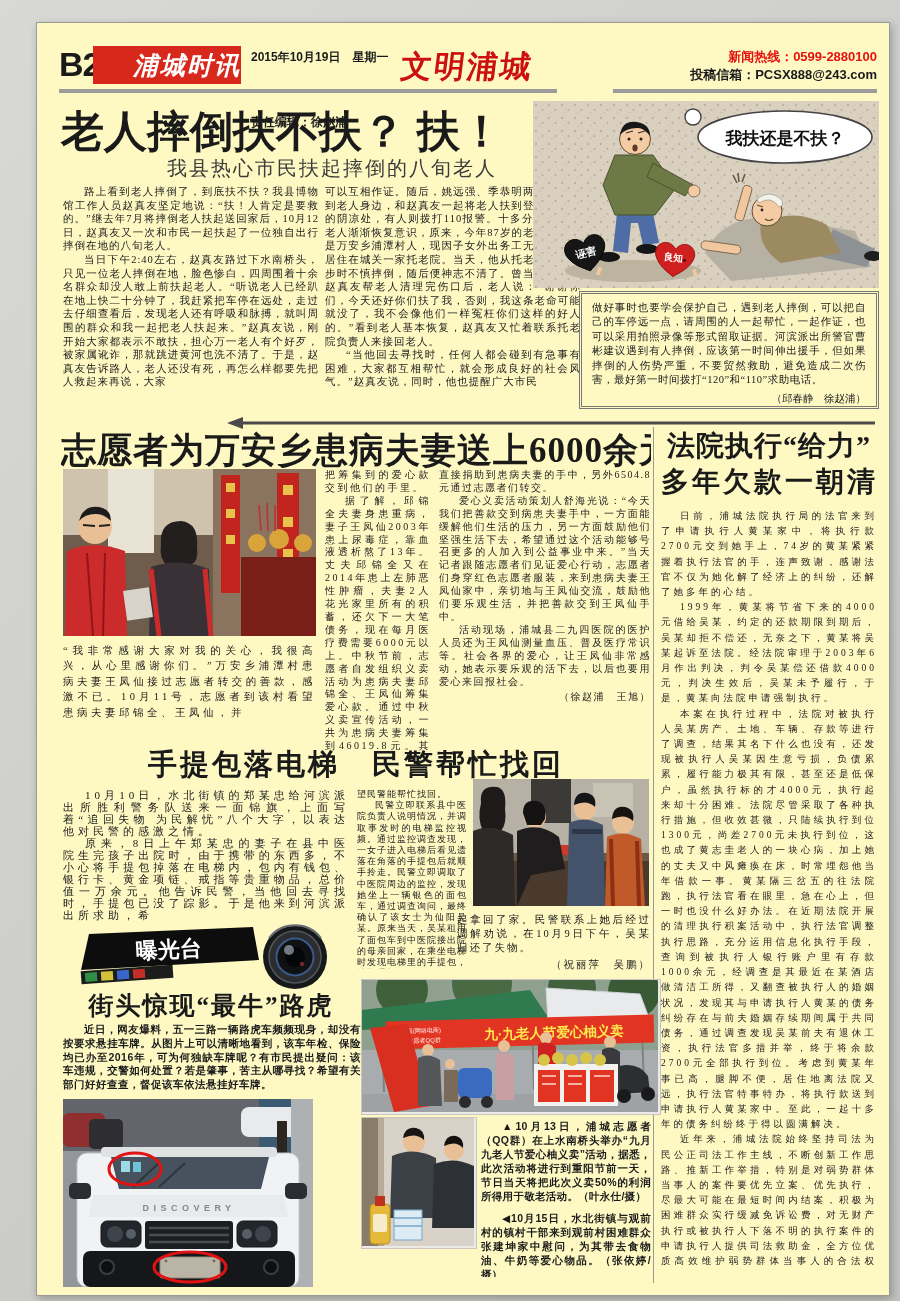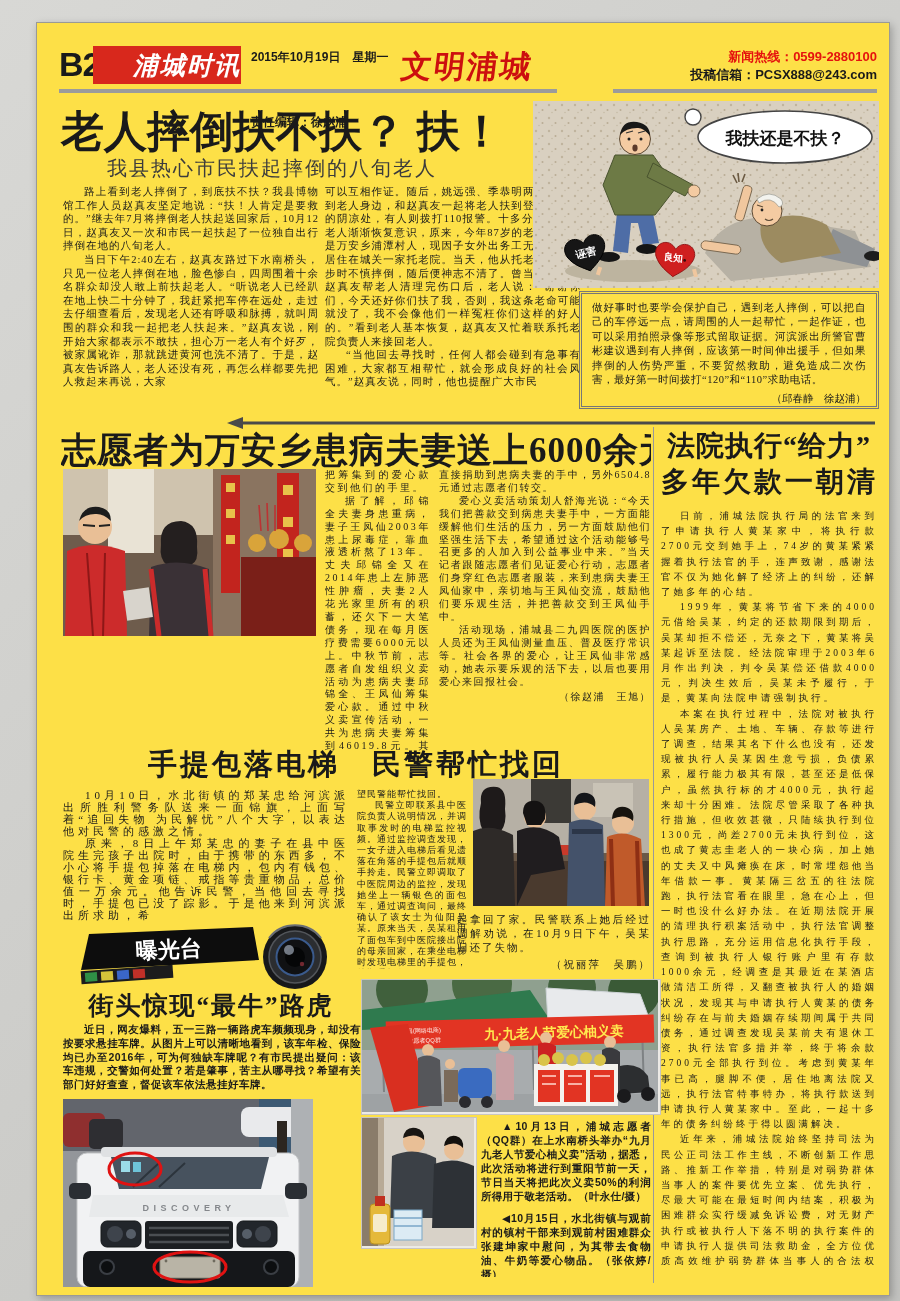--- a/index.html
+++ b/index.html
@@ -4,21 +4,21 @@
 <style>
   html,body{margin:0;padding:0;}
   body{
     width:900px;height:1301px;position:relative;
     background:linear-gradient(135deg,#d8d8d5 0%,#cbcbc8 60%,#c2c2bf 100%);
     font-family:"Liberation Serif","DejaVu Serif",serif;
     color:#1a1a1a; overflow:hidden;
   }
   .abs{position:absolute;}
   .page{
-    left:36px;top:22px;width:852px;height:1272px;background:#fde047;
+    left:36px;top:22px;width:852px;height:1272px;background:#fef9c3;
     border:1px solid #9a9a96; box-shadow:2px 3px 8px rgba(0,0,0,.25);
   }
   .jt{text-align:justify; overflow:hidden;}
   .jt p{margin:0;text-indent:2em;}
   .jt p.noind{text-indent:0;}
   .sans{font-family:"Liberation Sans","DejaVu Sans",sans-serif;}
   .byline{text-align:right;margin-top:3px;}
   .bar{background:#9b9b9b;height:4px;}
   .vrule{width:1px;background:#999;}
   .headline-serif{font-weight:bold;text-align:center;white-space:nowrap;overflow:hidden;}
@@ -36,21 +36,21 @@
   </div>
   <div class="abs sans" style="left:214px;top:26px;font-size:12px;font-weight:bold;">2015年10月19日　星期一</div>
   <div class="abs sans" style="left:214px;top:44px;font-size:12px;font-weight:bold;margin-top:47px;">责任编辑：徐赵浦</div>
   <div class="abs sans" style="left:318px;top:23px;width:224px;text-align:center;font-size:31px;font-weight:900;color:#cc0f0f;transform:skewX(-7deg);letter-spacing:2px;">文明浦城</div>
   <div class="abs sans" style="left:580px;top:25px;width:260px;text-align:right;font-size:13px;font-weight:bold;color:#e5120e;">新闻热线：0599-2880100</div>
   <div class="abs sans" style="left:580px;top:43px;width:260px;text-align:right;font-size:13px;font-weight:bold;">投稿信箱：PCSX888@243.com</div>
   <div class="abs bar" style="left:22px;top:66px;width:498px;"></div>
   <div class="abs bar" style="left:576px;top:66px;width:264px;"></div>
 
   <div class="abs sans" style="left:24px;top:80px;width:486px;font-size:43px;font-weight:900;white-space:nowrap;letter-spacing:0;">老人摔倒扶不扶？ 扶！</div>
-  <div class="abs" style="left:70px;top:132px;width:390px;text-align:left;font-size:20px;color:#3c3c3c;letter-spacing:2px;">我县热心市民扶起摔倒的八旬老人</div>
+  <div class="abs" style="left:70px;top:132px;width:390px;text-align:right;font-size:20px;color:#3c3c3c;letter-spacing:2px;">我县热心市民扶起摔倒的八旬老人</div>
 
   <div class="abs jt" style="left:26px;top:162px;width:256px;height:224px;font-size:10.5px;line-height:13.6px;letter-spacing:1px;">
     <p>路上看到老人摔倒了，到底扶不扶？我县博物馆工作人员赵真友坚定地说：“扶！人肯定是要救的。”继去年7月将摔倒老人扶起送回家后，10月12日，赵真友又一次和市民一起扶起了一位独自出行摔倒在地的八旬老人。</p>
     <p>当日下午2:40左右，赵真友路过下水南桥头，只见一位老人摔倒在地，脸色惨白，四周围着十余名群众却没人敢上前扶起老人。“听说老人已经趴在地上快二十分钟了，我赶紧把车停在远处，走过去仔细查看后，发现老人还有呼吸和脉搏，就叫周围的群众和我一起把老人扶起来。”赵真友说，刚开始大家都表示不敢扶，担心万一老人有个好歹，被家属讹诈，那就跳进黄河也洗不清了。于是，赵真友告诉路人，老人还没有死，再怎么样都要先把人救起来再说，大家</p>
   </div>
   <div class="abs jt" style="left:288px;top:162px;width:256px;height:224px;font-size:10.5px;line-height:13.6px;letter-spacing:1px;">
     <p class="noind">可以互相作证。随后，姚远强、季恭明两位市民走到老人身边，和赵真友一起将老人扶到登瀛门附近的阴凉处，有人则拨打110报警。十多分钟以后，老人渐渐恢复意识，原来，今年87岁的老人曾某云是万安乡浦潭村人，现因子女外出务工无人照顾，居住在城关一家托老院。当天，他从托老院出来散步时不慎摔倒，随后便神志不清了。曾当过厂医的赵真友帮老人清理完伤口后，老人说：“谢谢你们，今天还好你们扶了我，否则，我这条老命可能就没了，我不会像他们一样冤枉你们这样的好人的。”看到老人基本恢复，赵真友又忙着联系托老院负责人来接回老人。</p>
     <p>“当他回去寻找时，任何人都会碰到有急事有困难，大家都互相帮忙，就会形成良好的社会风气。”赵真友说，同时，他也提醒广大市民</p>
   </div>
 
@@ -167,20 +167,23 @@
       <g>
         <circle cx="116" cy="76" r="17" fill="#e9bf96"></circle>
         <path d="M98 76 Q96 52 118 52 Q136 54 134 78 Q136 92 128 96 L104 96 Q96 90 98 76 Z" fill="#241f1f"></path>
         <path d="M88 98 Q116 88 146 100 L148 167 L86 167 Z" fill="#3a3136"></path>
         <path d="M88 100 L96 167 M142 100 L148 167" stroke="#cc2b2b" stroke-width="5"></path>
       </g>
       <rect x="62" y="120" width="26" height="30" fill="#d8d4cc" transform="rotate(-8 75 135)"></rect>
     </svg>
   </div>
 
+  <div class="abs jt" style="left:26px;top:620px;width:253px;height:96px;font-size:10.5px;line-height:15.4px;letter-spacing:3.5px;">
+    <p class="noind">“我非常感谢大家对我的关心，我很高兴，从心里感谢你们。”万安乡浦潭村患病夫妻王凤仙接过志愿者转交的善款，感激不已。10月11号，志愿者到该村看望患病夫妻邱锦全、王凤仙，并</p>
+  </div>
 
   <div class="abs jt" style="left:288px;top:446px;width:106px;height:282px;font-size:10px;line-height:12.9px;letter-spacing:2.5px;">
     <p class="noind">把筹集到的爱心款交到他们的手里。</p>
     <p>据了解，邱锦全夫妻身患重病，妻子王凤仙2003年患上尿毒症，靠血液透析熬了13年。丈夫邱锦全又在2014年患上左肺恶性肿瘤，夫妻2人花光家里所有的积蓄，还欠下一大笔债务，现在每月医疗费需要6000元以上。中秋节前，志愿者自发组织义卖活动为患病夫妻邱锦全、王凤仙筹集爱心款。通过中秋义卖宣传活动，一共为患病夫妻筹集到46019.8元。其中有39515元是爱心人士</p>
   </div>
   <div class="abs jt" style="left:402px;top:446px;width:212px;height:282px;font-size:10px;line-height:12.9px;letter-spacing:1.5px;font-family:Liberation Serif, serif;">
     <p class="noind">直接捐助到患病夫妻的手中，另外6504.8元通过志愿者们转交。</p>
     <p>爱心义卖活动策划人舒海光说：“今天我们把善款交到病患夫妻手中，一方面能缓解他们生活的压力，另一方面鼓励他们坚强生活下去，希望通过这个活动能够号召更多的人加入到公益事业中来。”当天记者跟随志愿者们见证爱心行动，志愿者们身穿红色志愿者服装，来到患病夫妻王凤仙家中，亲切地与王凤仙交流，鼓励他们要乐观生活，并把善款交到王凤仙手中。</p>
     <p>活动现场，浦城县二九四医院的医护人员还为王凤仙测量血压、普及医疗常识等。社会各界的爱心，让王凤仙非常感动，她表示要乐观的活下去，以后也要用爱心来回报社会。</p>
     <div class="byline">（徐赵浦　王旭）</div>

